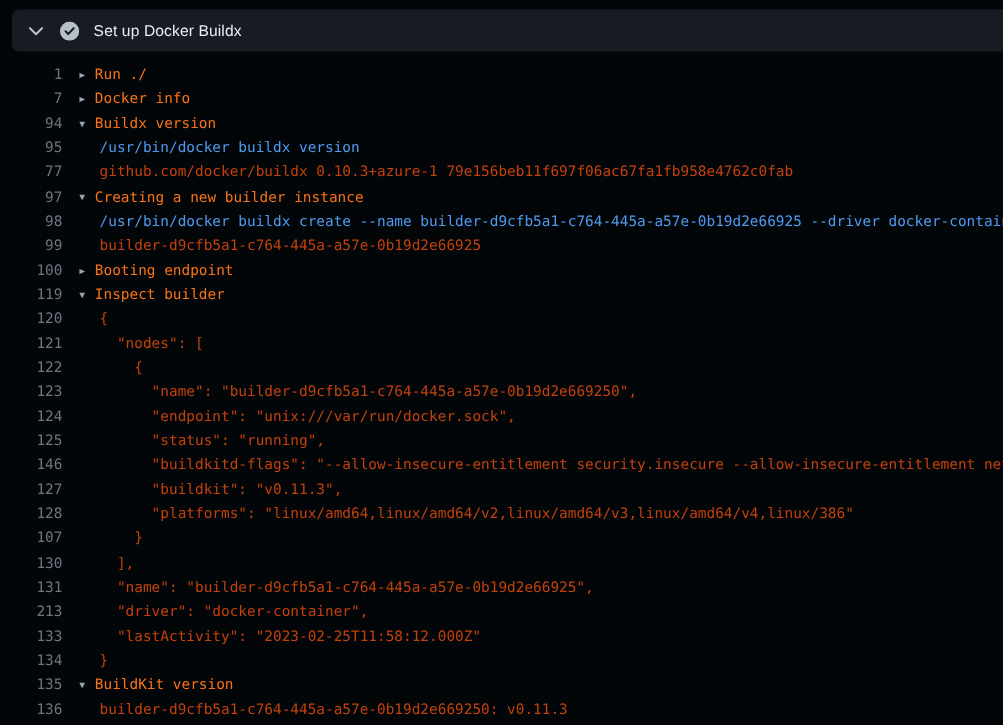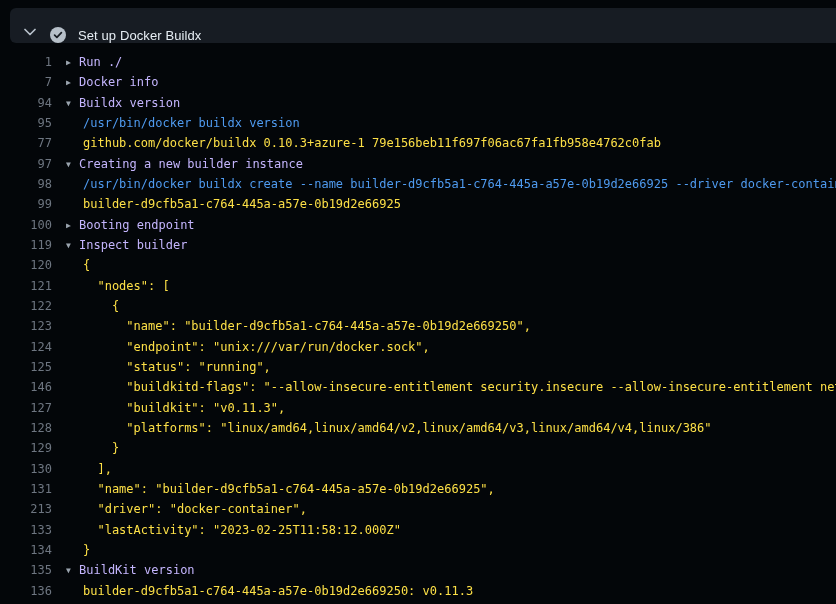--- a/index.html
+++ b/index.html
@@ -11,21 +11,21 @@
   * { box-sizing: border-box; }
 
   
   .step-header {
     position: absolute;
     left: 10px; top: 8px; right: 0;
     height: 35px;
     background: #171c23;
     border-radius: 6px 0 0 6px;
     display: flex;
-    align-items: flex-end;
+    align-items: center;
     padding-left: 9px;
     font-family: "Liberation Sans", sans-serif;
   }
   .chev-box {
     width: 22px; height: 22px;
     display: flex; align-items: center; justify-content: center;
     flex: none;
     cursor: pointer;
   }
   .check-box {
@@ -69,23 +69,23 @@
   }
   .content.child { margin-left: 31px; }
   .content.group { cursor: pointer; }
   .arrow {
     display: inline-block;
     width: 13px;
     font-size: 8px;
     color: #9aa4ae;
     vertical-align: 1px;
   }
-  .group .txt  { color: #c4b5fd; }
+  .group .txt  { color: #f97316; }
   .command     { color: #4f9bf0; }
-  .output      { color: #fde047; }
+  .output      { color: #c2410c; }
 </style>
 </head>
 <body>
 
 <div class="step-header">
   <span class="chev-box">
     <svg width="12" height="8" viewBox="0 0 12 8">
       <path d="M1 1.5 L6 6.5 L11 1.5" fill="none" stroke="#b7c0ca" stroke-width="1.7" stroke-linecap="round" stroke-linejoin="round"></path>
     </svg>
   </span>
@@ -111,21 +111,21 @@
     <div class="row"><span class="ln">119</span><span class="content group"><span class="arrow">▼</span><span class="txt">Inspect builder</span></span></div>
     <div class="row"><span class="ln">120</span><span class="content output child">{</span></div>
     <div class="row"><span class="ln">121</span><span class="content output child">  "nodes": [</span></div>
     <div class="row"><span class="ln">122</span><span class="content output child">    {</span></div>
     <div class="row"><span class="ln">123</span><span class="content output child">      "name": "builder-d9cfb5a1-c764-445a-a57e-0b19d2e669250",</span></div>
     <div class="row"><span class="ln">124</span><span class="content output child">      "endpoint": "unix:///var/run/docker.sock",</span></div>
     <div class="row"><span class="ln">125</span><span class="content output child">      "status": "running",</span></div>
     <div class="row"><span class="ln">146</span><span class="content output child">      "buildkitd-flags": "--allow-insecure-entitlement security.insecure --allow-insecure-entitlement network.host",</span></div>
     <div class="row"><span class="ln">127</span><span class="content output child">      "buildkit": "v0.11.3",</span></div>
     <div class="row"><span class="ln">128</span><span class="content output child">      "platforms": "linux/amd64,linux/amd64/v2,linux/amd64/v3,linux/amd64/v4,linux/386"</span></div>
-    <div class="row"><span class="ln">129</span><span class="content output child">    }</span></div>
+    <div class="row"><span class="ln">107</span><span class="content output child">    }</span></div>
     <div class="row"><span class="ln">130</span><span class="content output child">  ],</span></div>
     <div class="row"><span class="ln">131</span><span class="content output child">  "name": "builder-d9cfb5a1-c764-445a-a57e-0b19d2e66925",</span></div>
     <div class="row"><span class="ln">213</span><span class="content output child">  "driver": "docker-container",</span></div>
     <div class="row"><span class="ln">133</span><span class="content output child">  "lastActivity": "2023-02-25T11:58:12.000Z"</span></div>
     <div class="row"><span class="ln">134</span><span class="content output child">}</span></div>
     <div class="row"><span class="ln">135</span><span class="content group"><span class="arrow">▼</span><span class="txt">BuildKit version</span></span></div>
     <div class="row"><span class="ln">136</span><span class="content output child">builder-d9cfb5a1-c764-445a-a57e-0b19d2e669250: v0.11.3</span></div>
   </div>
 
 </body></html>

